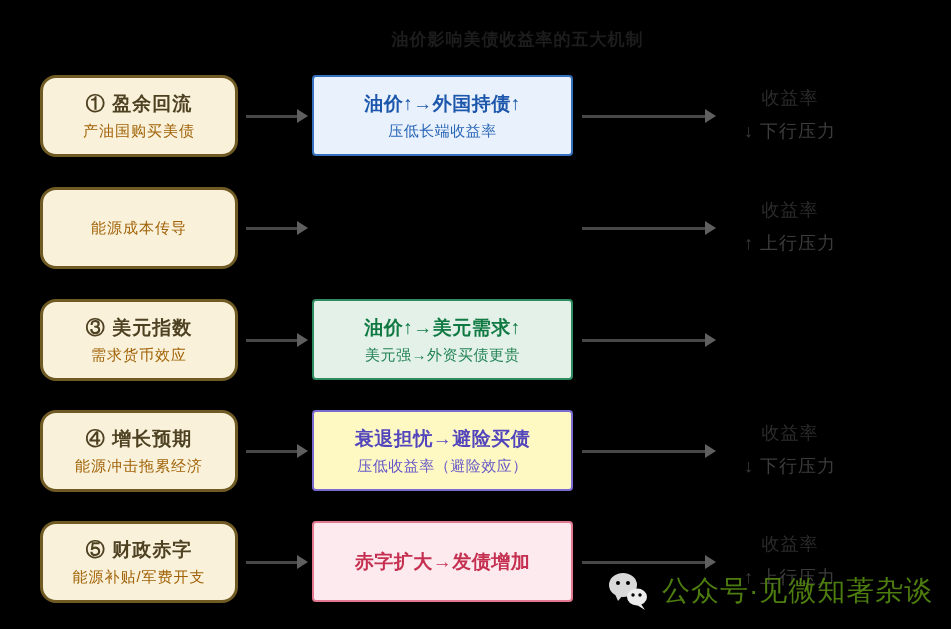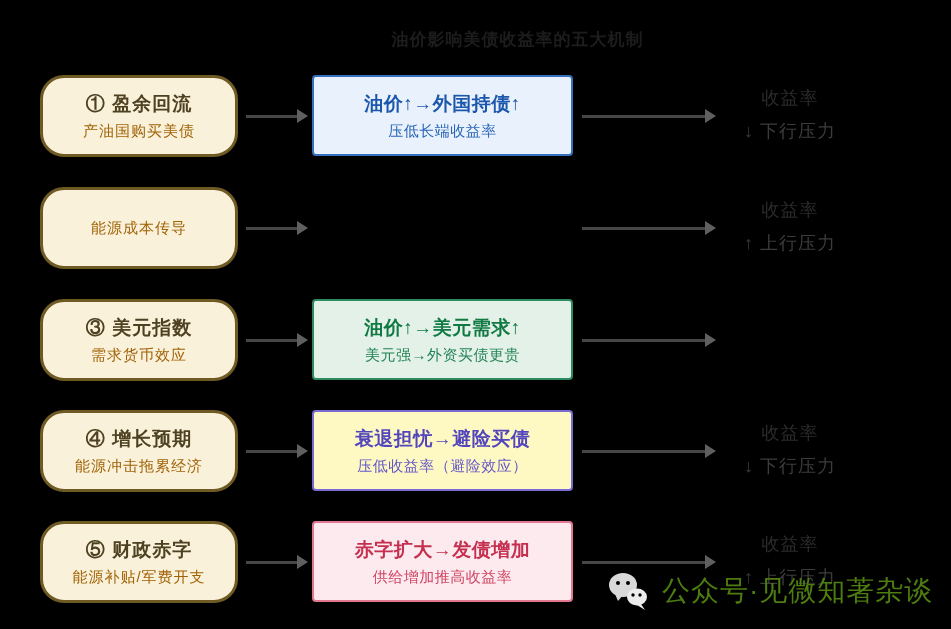--- a/index.html
+++ b/index.html
@@ -4,21 +4,21 @@
 <style>
   html,body{margin:0;padding:0;background:#000;}
   .canvas{position:relative;width:951px;height:629px;background:#000;overflow:hidden;
           font-family:"Liberation Sans",sans-serif;}
   .page-title{position:absolute;top:28px;left:0;width:100%;text-align:center;
               color:#1d1d1d;font-size:17px;font-weight:bold;letter-spacing:1px;padding-left:42px;}
   .row{position:absolute;left:0;width:100%;height:82px;}
   .row1{top:75px}.row2{top:187px}.row3{top:299px}.row4{top:410px}.row5{top:521px}
 
   .box-left{position:absolute;left:40px;top:0;width:192px;height:76px;
-            background:#F9F1D9;border:3px solid #6F5A24;border-radius:24px;
+            background:#F9F1D9;border:3px solid #6F5A24;border-radius:16px;
             display:flex;flex-direction:column;justify-content:center;align-items:center;gap:5px;}
   .lt{font-size:19px;font-weight:bold;color:#4E4122;letter-spacing:1px;}
   .ls{font-size:15px;color:#a16207;letter-spacing:1px;}
 
   .box-mid{position:absolute;left:312px;top:0;width:257px;height:77px;
            border:2.5px solid;border-radius:4px;
            display:flex;flex-direction:column;justify-content:center;align-items:center;gap:5px;}
   .mt{font-size:19px;font-weight:bold;letter-spacing:0.5px;}
   .ms{font-size:15px;letter-spacing:0.5px;}
   .c1{background:#E9F2FC;border-color:#3470BE}.c1 .mt{color:#1C57AC}.c1 .ms{color:#2A66B6}
@@ -135,21 +135,20 @@
     <div class="box-left">
       <div class="lt">⑤ 财政赤字</div>
       <div class="ls">能源补贴/军费开支</div>
     </div>
     <div class="arrow a1">
       <span class="shaft"></span>
       <span class="head"></span>
     </div>
     <div class="box-mid c5">
       <div class="mt">赤字扩大→发债增加</div>
-      <div class="ms">供给增加推高收益率</div>
     </div>
     <div class="arrow a2">
       <span class="shaft"></span>
       <span class="head"></span>
     </div>
     <div class="right-block">
       <div class="r1">收益率</div>
       <div class="r2">↑ 上行压力</div>
     </div>
   </div>

